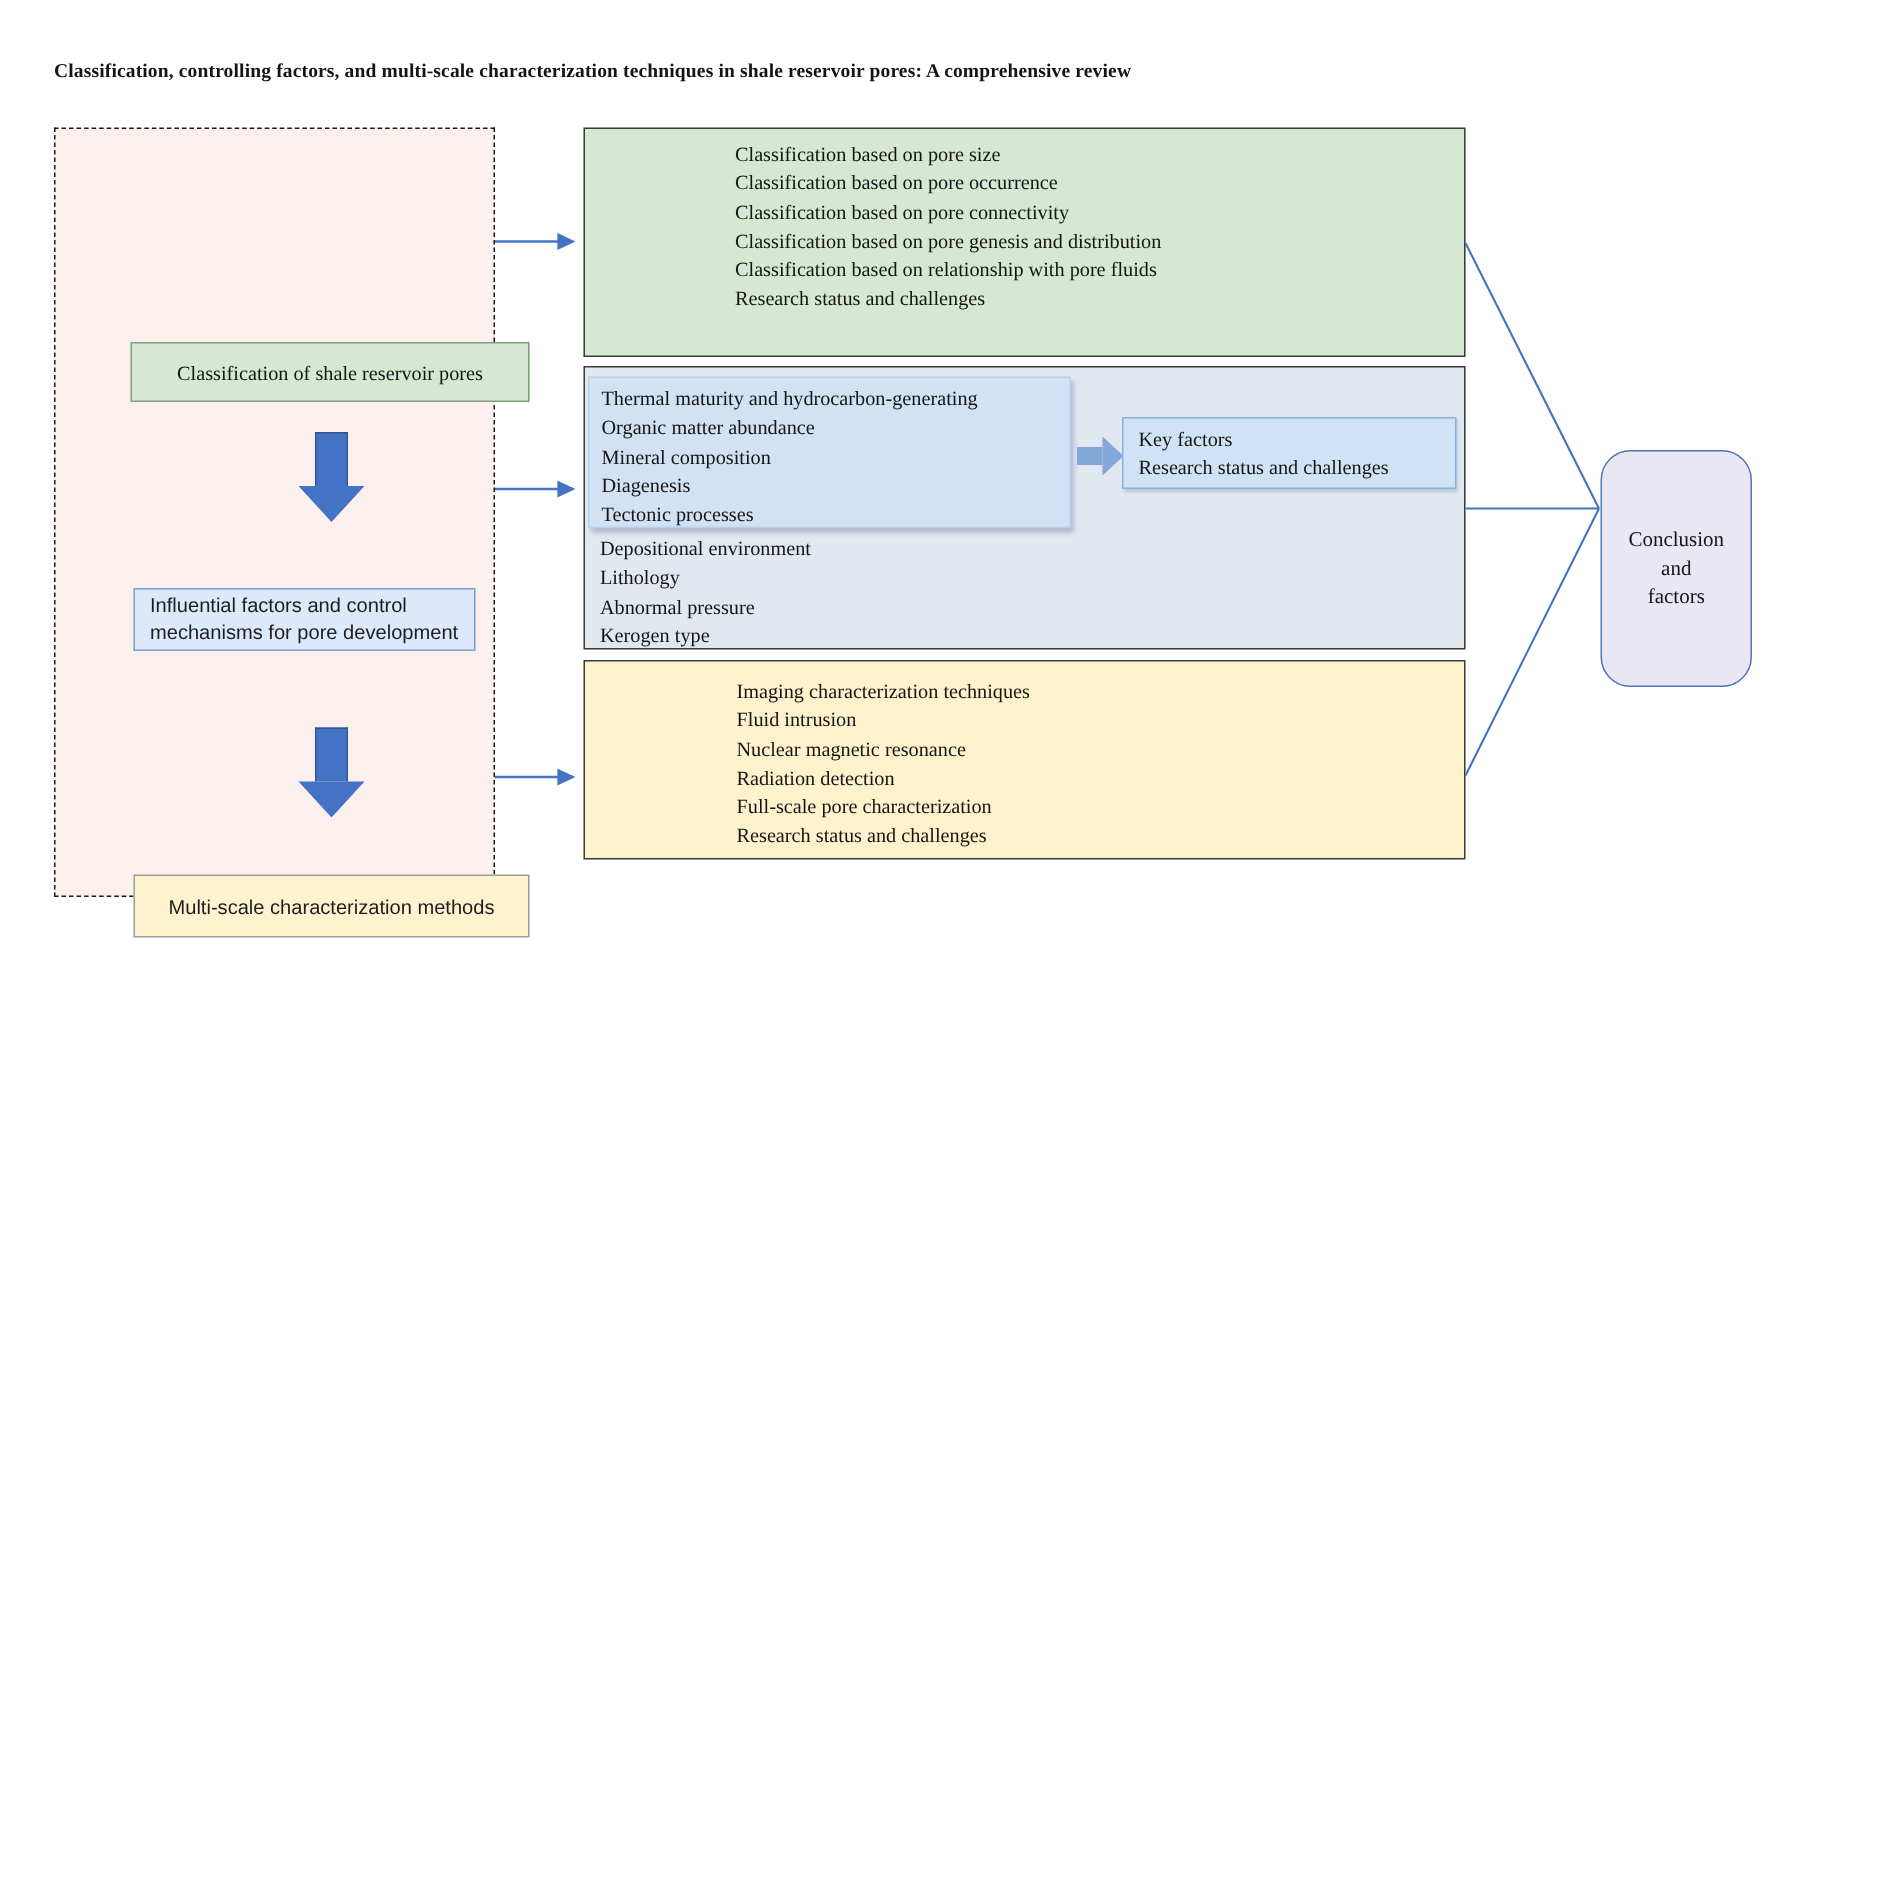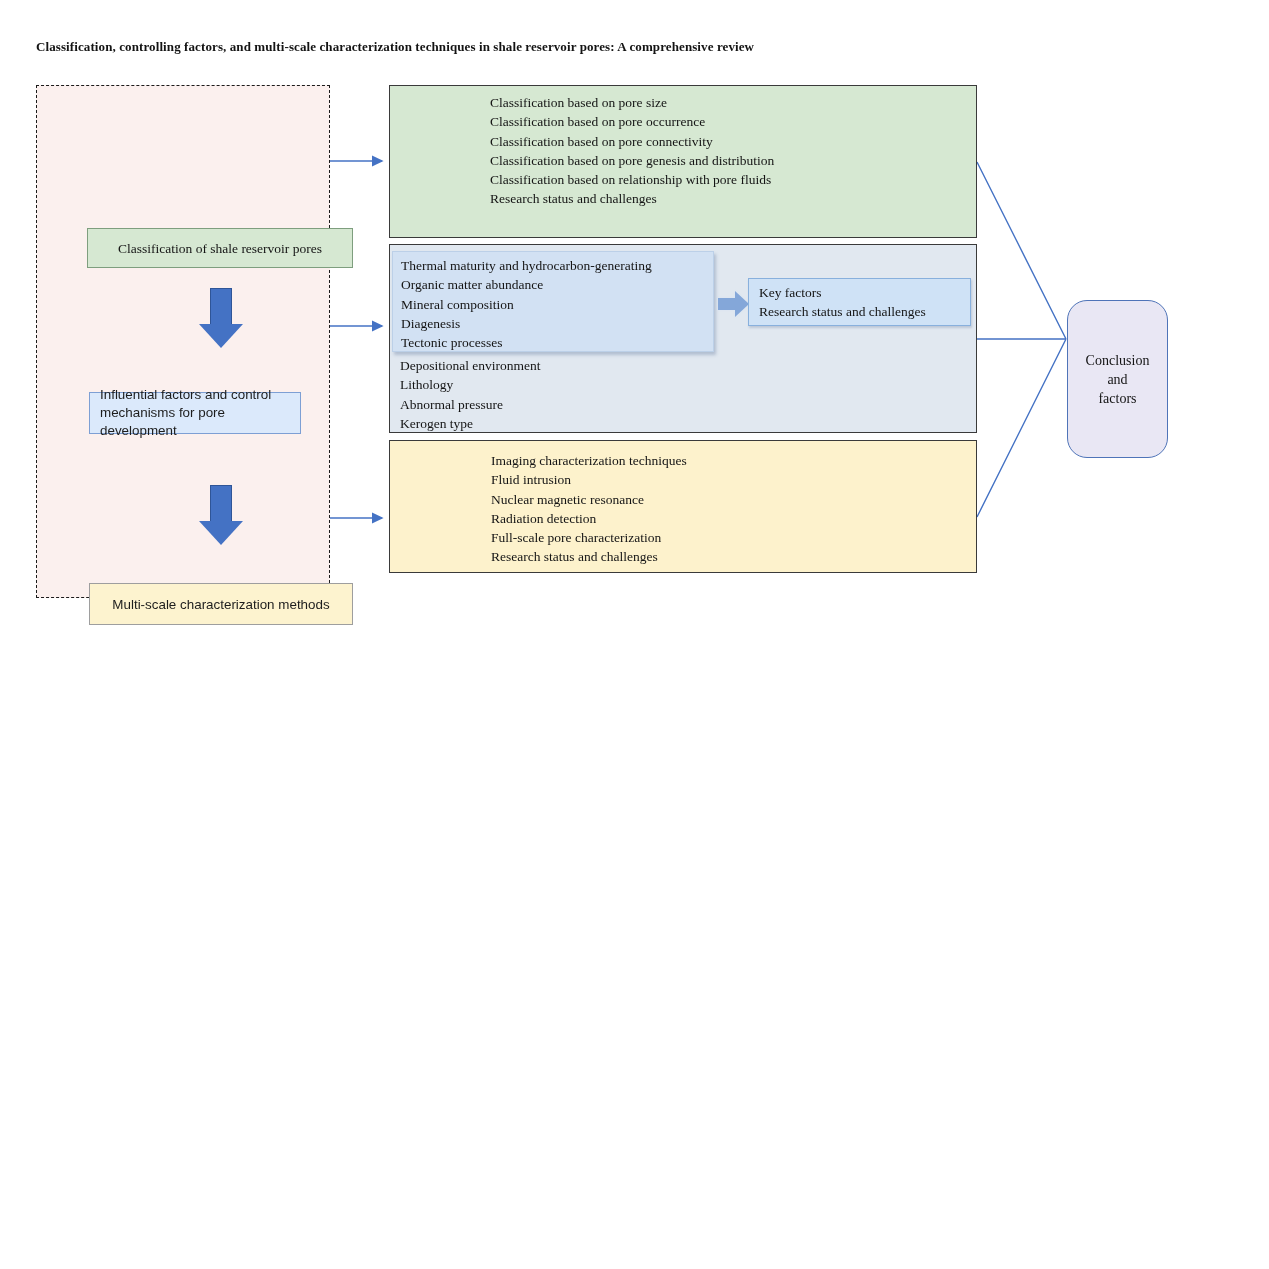--- a/index.html
+++ b/index.html
@@ -28,21 +28,21 @@
     display:flex;align-items:center;
     font-size:13.5px;line-height:17px;
   }
   .lbox-green{
     left:50px;top:142px;width:266px;height:40px;
     background:#d6e8d2;border:1px solid #7e9e7e;
     font-family:"Liberation Serif", serif;
     justify-content:center;text-align:center;
   }
   .lbox-blue{
-    left:52px;top:306px;width:212px;height:42px;
+    left:52px;top:306px;width:228px;height:42px;
     background:#dbe9fb;border:1px solid #7d9fd4;
     font-family:"Liberation Sans", sans-serif;
     padding-left:10px;padding-right:6px;
     font-size:13.4px;line-height:18px;color:#1d1d1d;
   }
   .lbox-yellow{
     left:52px;top:497px;width:264px;height:42px;
     background:#fdf3cf;border:1px solid #9e9e9e;
     font-family:"Liberation Sans", sans-serif;
     justify-content:center;text-align:center;

